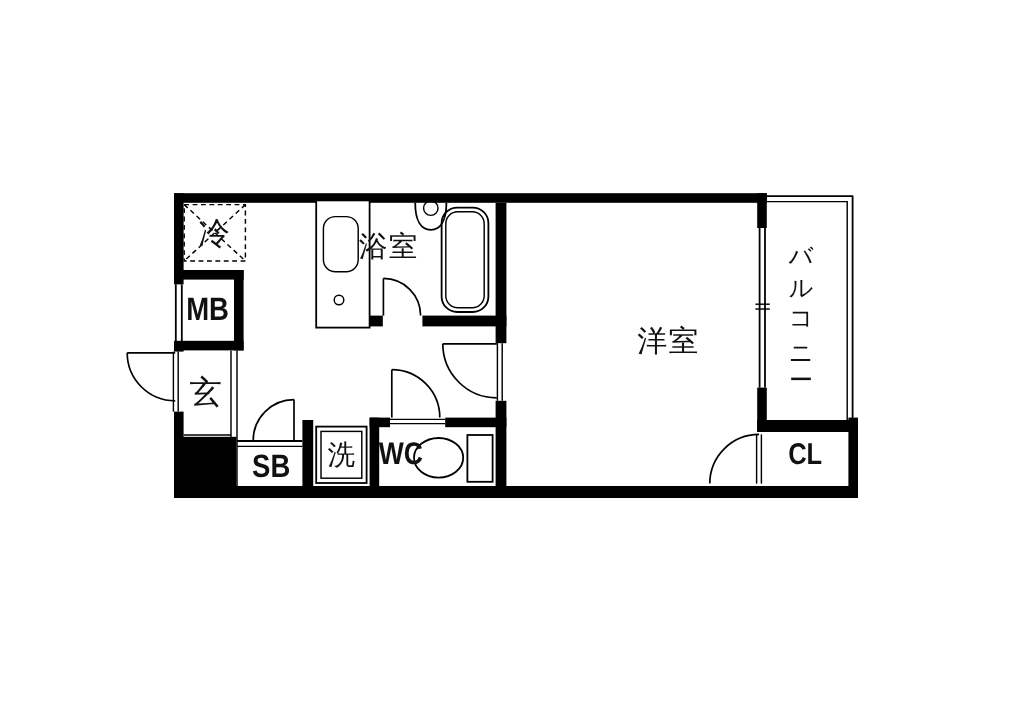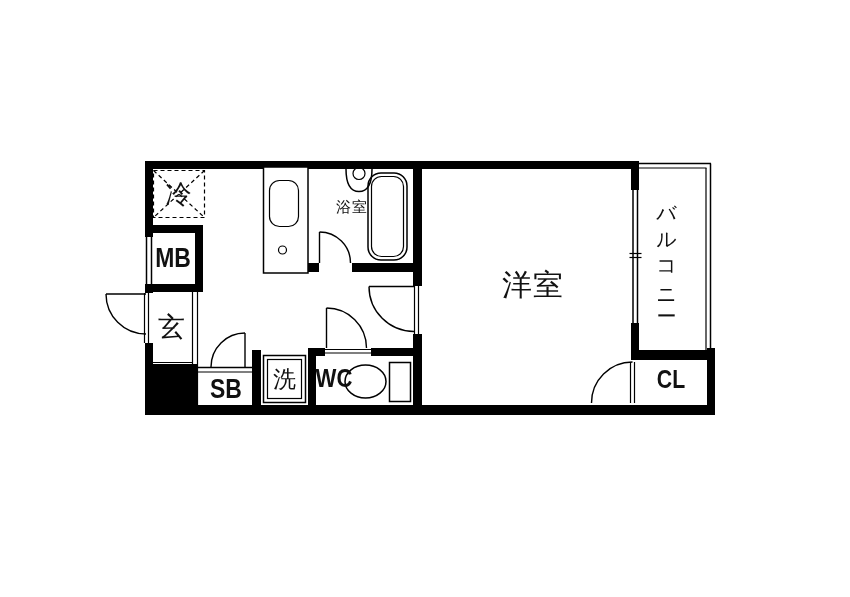--- a/index.html
+++ b/index.html
@@ -174,21 +174,21 @@
   <div class="lbl lbl-lat" style="left:173px;top:258px;font-size:27px;">MB</div>
 
   <div class="lbl" style="left:172px;top:327px;font-size:27px;">玄</div>
 
   <div class="lbl lbl-lat" style="left:226px;top:389px;font-size:27px;">SB</div>
 
   <div class="lbl" style="left:285px;top:379px;font-size:23px;">洗</div>
 
   <div class="lbl lbl-lat" style="left:334px;top:378px;font-size:26px;">WC</div>
 
-  <div class="lbl" style="left:352px;top:206px;font-size:15px;">浴室</div>
+  <div class="lbl" style="left:324px;top:206px;font-size:24px;">浴室</div>
 
-  <div class="lbl" style="left:533px;top:285px;font-size:30px;">洋室</div>
+  <div class="lbl" style="left:557px;top:285px;font-size:25px;">洋室</div>
 
   <div class="lbl lbl-vert" style="left:667px;top:251px;">バルコニー</div>
 
   <div class="lbl lbl-lat" style="left:671px;top:379px;font-size:25px;">CL</div>
 
 </div>
 
 </body></html>

